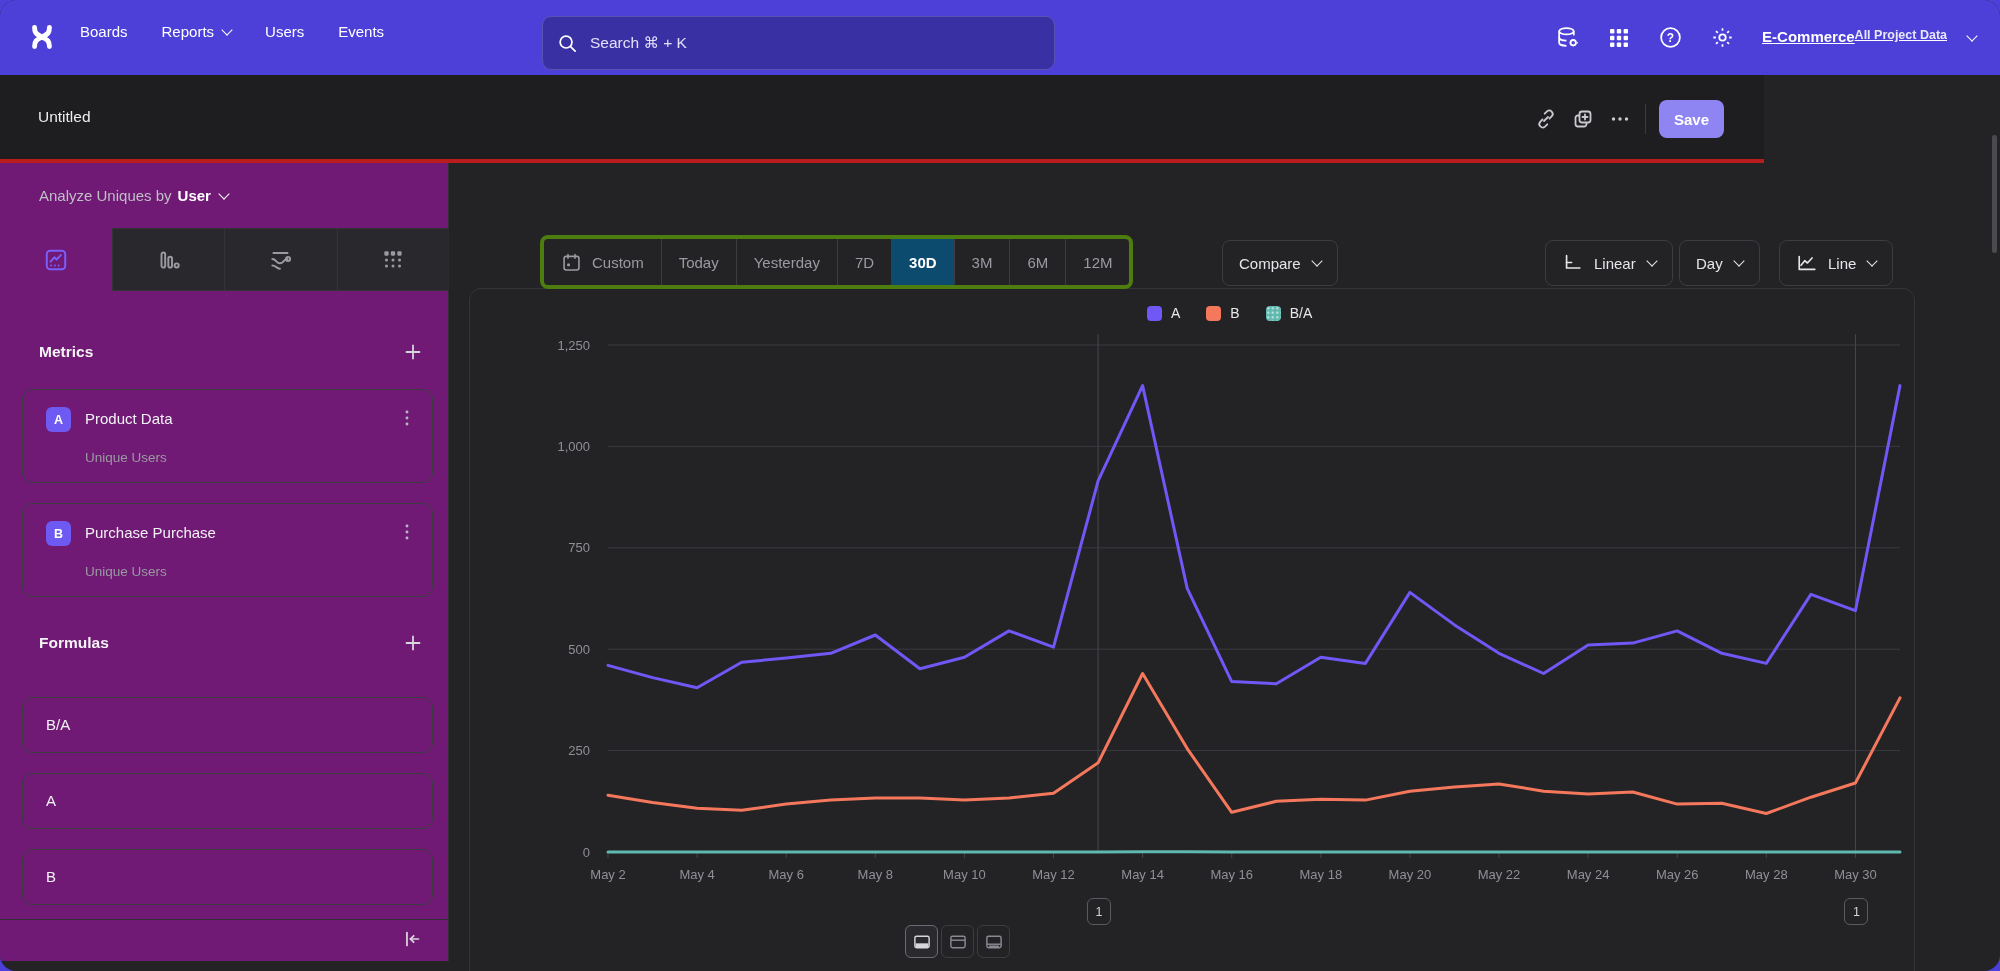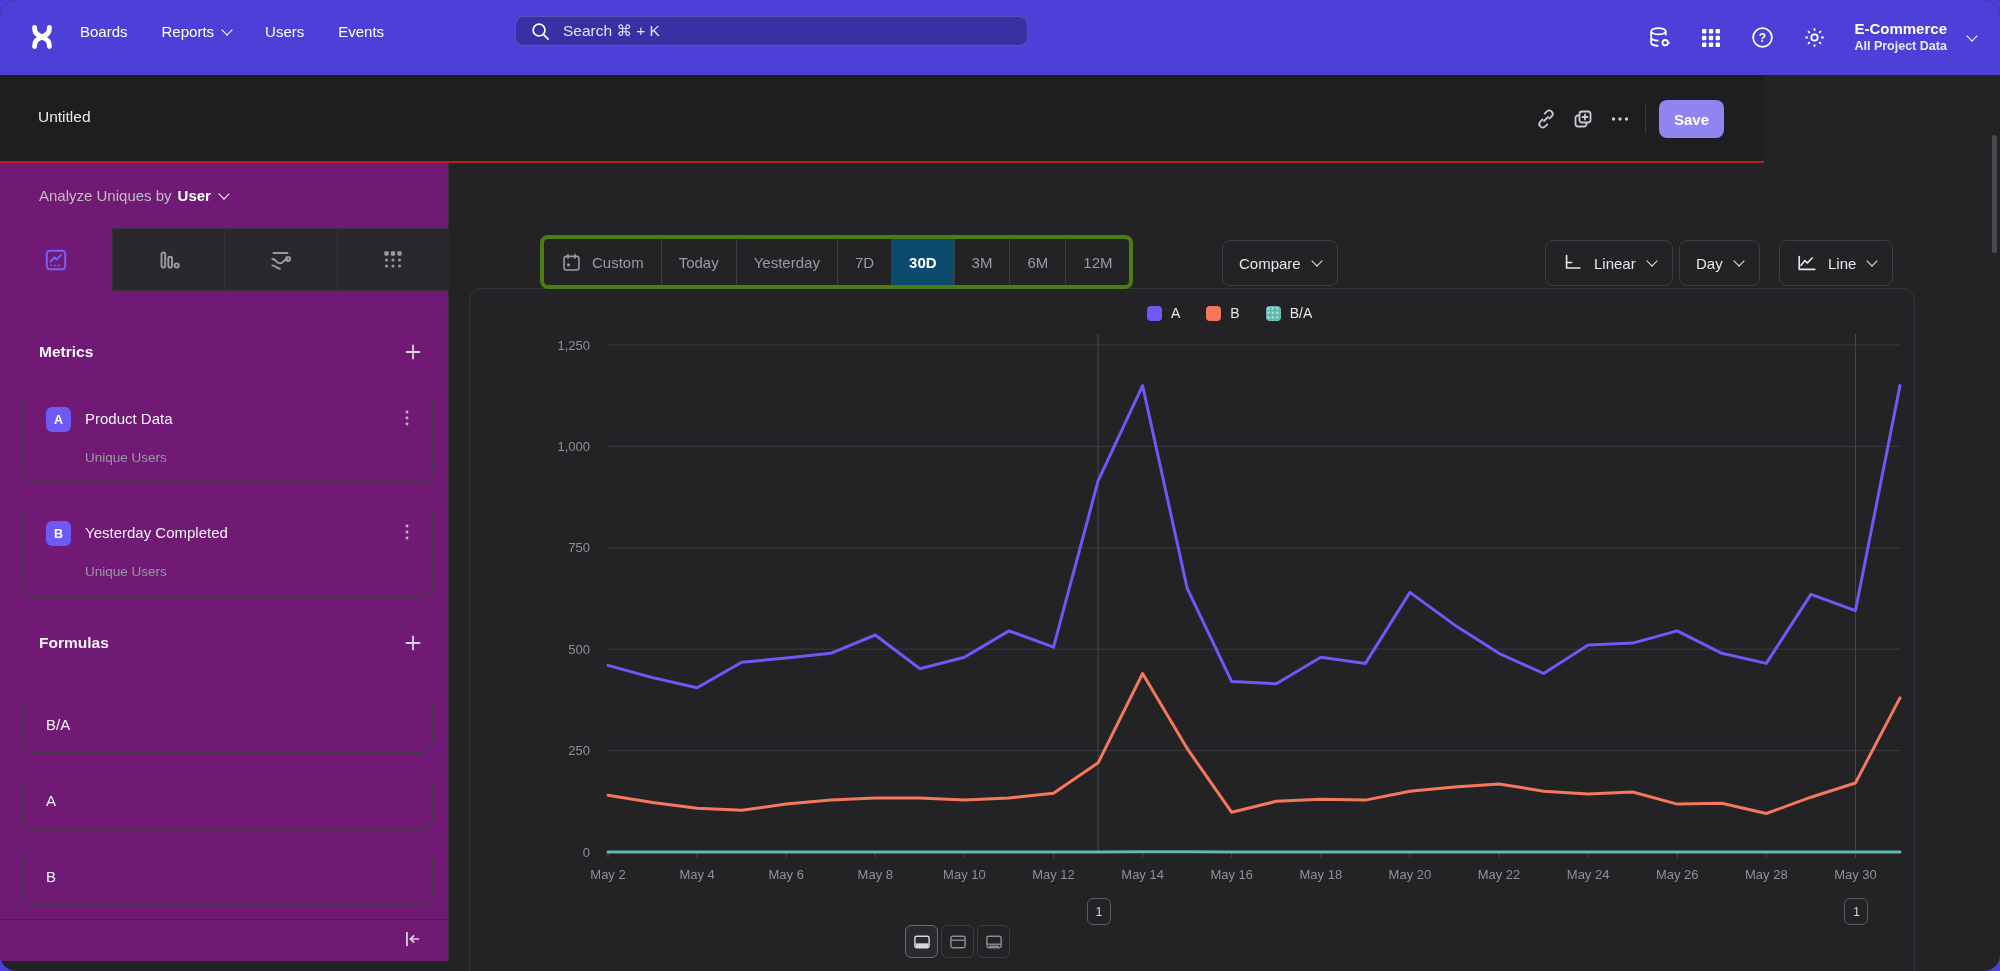--- a/index.html
+++ b/index.html
@@ -5,31 +5,31 @@
   html,body{margin:0;padding:0;}
   body{width:2000px;height:971px;background:#4b40d9;font-family:"Liberation Sans",sans-serif;overflow:hidden;position:relative;}
   .frame{position:absolute;inset:0;background:#232326;border-radius:16px;overflow:hidden;}
 
   
   .nav{position:absolute;left:0;top:0;width:2000px;height:75px;background:#4c40d8;border-radius:14px 14px 0 0;color:#fff;}
   .logo{position:absolute;left:22px;top:17px;width:40px;height:40px;display:flex;align-items:center;justify-content:center;}
   .nav-menu{position:absolute;left:80px;top:0;height:63px;display:flex;align-items:center;gap:34px;}
   .nav-item{display:flex;align-items:center;font-size:15px;font-weight:500;color:#fff;cursor:pointer;white-space:nowrap;}
   .chev{width:7px;height:7px;border-right:1.8px solid currentColor;border-bottom:1.8px solid currentColor;transform:rotate(45deg);display:inline-block;margin-left:9px;margin-top:-4px;}
-  .searchbar{position:absolute;left:515px;top:16px;width:513px;height:30px;background:rgba(0,0,0,0.24);border:1px solid rgba(255,255,255,0.16);border-radius:9px;display:flex;align-items:center;padding:0 14px;box-sizing:border-box;color:#e3e0fb;}
+  .searchbar{position:absolute;left:542px;top:16px;width:513px;height:54px;background:rgba(0,0,0,0.24);border:1px solid rgba(255,255,255,0.16);border-radius:9px;display:flex;align-items:center;padding:0 14px;box-sizing:border-box;color:#e3e0fb;}
   .searchbar .ph{font-size:15.5px;margin-left:12px;}
   .nav-right{position:absolute;right:24px;top:0;height:75px;display:flex;align-items:center;gap:27px;color:#fff;}
   .proj{display:flex;align-items:center;gap:12px;cursor:pointer;}
-  .proj-text{display:flex;flex-direction:column;line-height:1.25;}
+  .proj-text{display:flex;flex-direction:row;line-height:1.25;text-decoration:underline;}
   .proj-name{font-size:15px;font-weight:700;}
   .proj-sub{font-size:12.5px;font-weight:600;color:rgba(255,255,255,0.88);}
   .navicon{display:flex;align-items:center;justify-content:center;cursor:pointer;}
 
   
-  .rheader{position:absolute;left:0;top:75px;width:1764px;height:88px;background:#1e1e20;border-bottom:2px solid #b91c1c;box-sizing:border-box;}
+  .rheader{position:absolute;left:0;top:75px;width:1764px;height:88px;background:#1e1e20;border-bottom:4px solid #b91c1c;box-sizing:border-box;}
   .rtitle{position:absolute;left:38px;top:33px;font-size:15.5px;color:#ededf0;}
   .rh-actions{position:absolute;right:40px;top:0;height:88px;display:flex;align-items:center;gap:13px;color:#c9c9cf;}
   .vdiv{width:1px;height:30px;background:#3a3a3f;}
   .save-btn{height:38px;padding:0 15px;background:#8e85f2;border:none;border-radius:8px;color:#fff;font-size:15px;font-weight:600;font-family:inherit;cursor:pointer;}
 
   
   .lpanel{position:absolute;left:0;top:163px;width:449px;height:798px;border-right:1px solid #313135;box-sizing:border-box;background:#701a75;}
   .analyze-row{position:absolute;left:0;top:0;width:100%;height:65px;display:flex;align-items:center;padding-left:39px;box-sizing:border-box;font-size:15px;color:#bfbfc6;gap:6px;}
   .analyze-val{color:#fff;font-weight:700;display:flex;align-items:center;cursor:pointer;}
   .tabbar{position:absolute;left:0;top:65px;width:449px;height:63px;display:flex;}
@@ -240,21 +240,21 @@
           <svg width="22" height="22" viewBox="0 0 24 24" fill="currentColor">
             <circle cx="12" cy="5.5" r="1.6"></circle>
             <circle cx="12" cy="12" r="1.6"></circle>
             <circle cx="12" cy="18.5" r="1.6"></circle>
           </svg>
         </div>
     </div>
 
     <div class="card" style="top:340px;height:94px;">
       <div class="mbadge">B</div>
-      <div class="mname">Yesterday Completed</div>
+      <div class="mname">Purchase Purchase</div>
       <div class="msub">Unique Users</div>
       <div class="kebab">
           <svg width="22" height="22" viewBox="0 0 24 24" fill="currentColor">
             <circle cx="12" cy="5.5" r="1.6"></circle>
             <circle cx="12" cy="12" r="1.6"></circle>
             <circle cx="12" cy="18.5" r="1.6"></circle>
           </svg>
         </div>
     </div>
 

